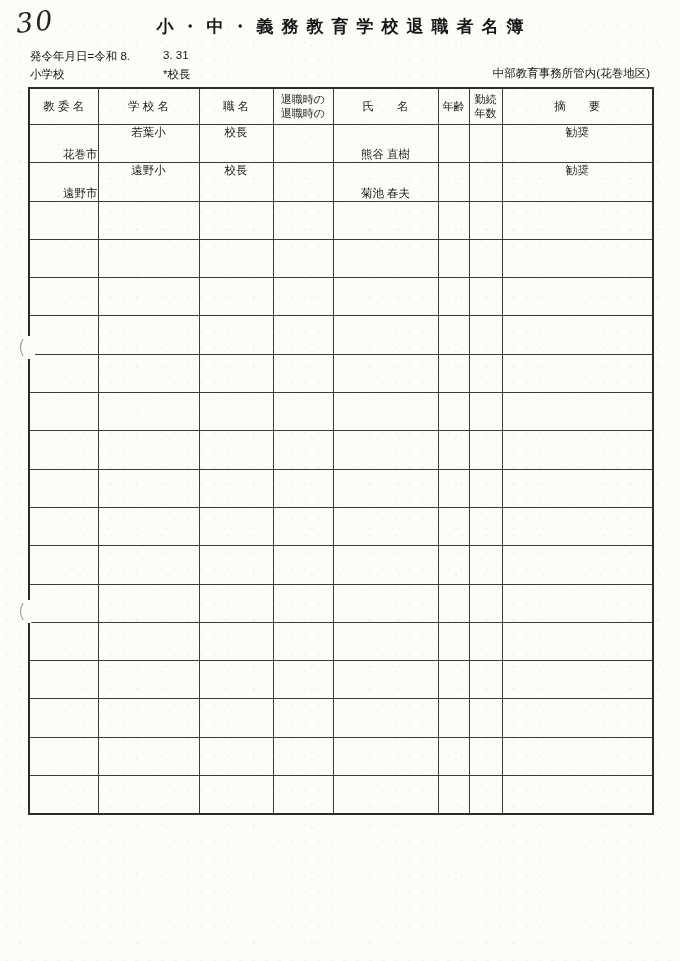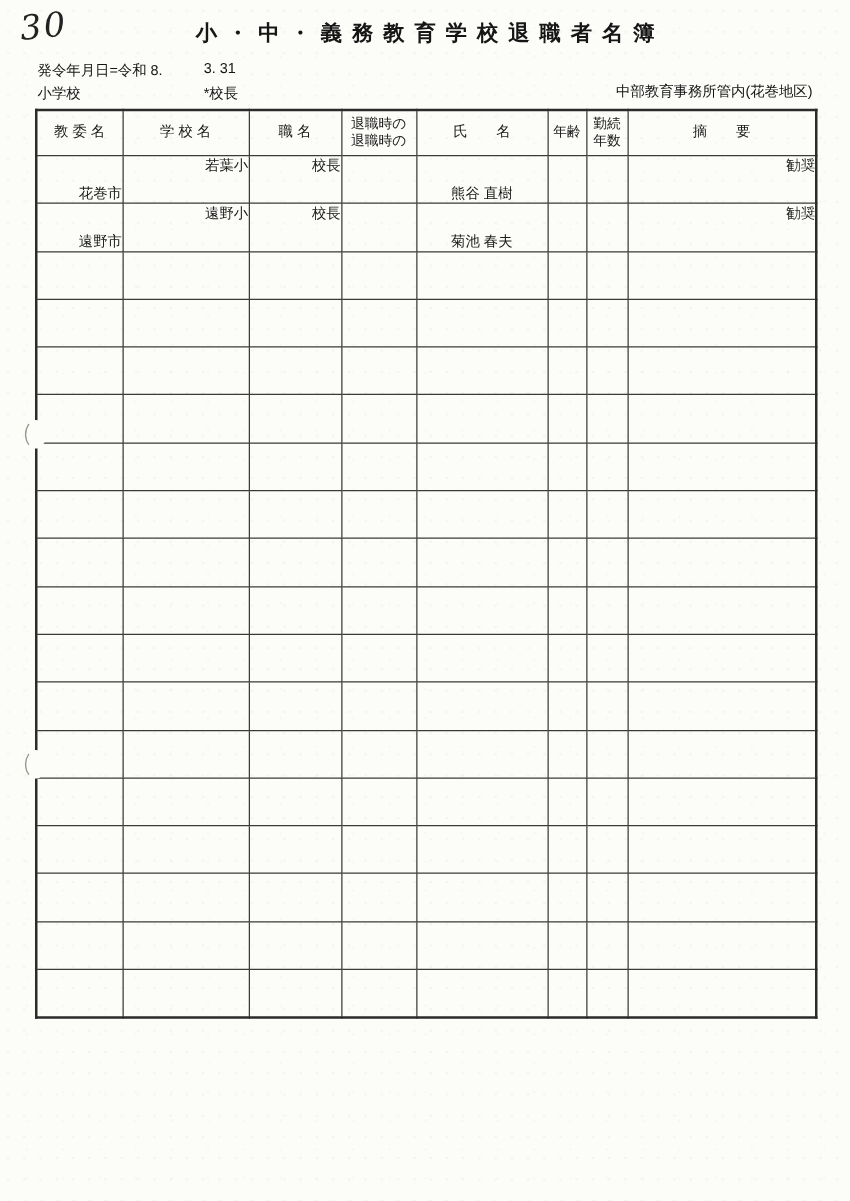--- a/index.html
+++ b/index.html
@@ -52,21 +52,21 @@
     font-weight:normal;
     font-size:11.5px;
     color:#191919;
     overflow:hidden;
     white-space:pre;
   }
   thead th{height:35px;text-align:center;vertical-align:middle;line-height:1.25;}
   thead th.small{font-size:11px;}
   tbody td{height:37.3px;}
   td.c-board{vertical-align:bottom;text-align:right;padding:0 0 1px 2px;}
-  td.c-school,td.c-title,td.c-notes{vertical-align:top;text-align:right;padding:2px 0 0 3px;}
+  td.c-school,td.c-title,td.c-notes{vertical-align:top;text-align:center;padding:2px 0 0 3px;}
   td.c-name{vertical-align:bottom;text-align:center;padding:0 0 3px 4px;}
   td.c-grade,td.c-age,td.c-years{vertical-align:middle;}
   .punch-hole{
     position:absolute;left:20px;
     width:15px;height:21px;
     border-radius:50%;
     background:#fcfcf9;
     border:1.6px solid transparent;
     border-left-color:#909088;
     z-index:5;

